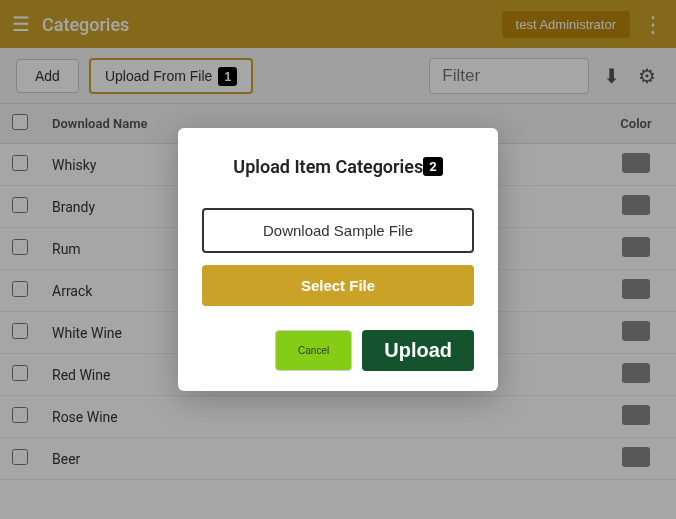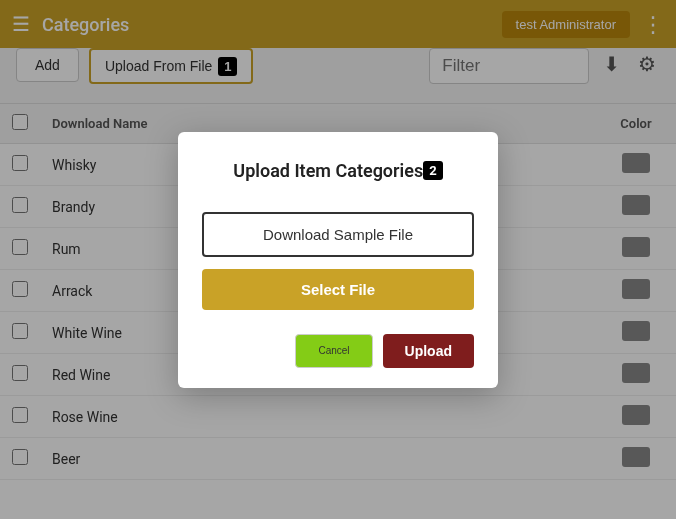--- a/index.html
+++ b/index.html
@@ -25,21 +25,21 @@
       font-size: 13px;
       cursor: pointer;
     }
     .topbar-more-icon { color: #fff; font-size: 22px; cursor: pointer; }
 
     
     .toolbar {
       background: #f5f5f5;
       height: 56px;
       display: flex;
-      align-items: flex-start;
+      align-items: center;
       padding: 0 16px;
       gap: 10px;
       border-bottom: 1px solid #ddd;
     }
     .btn-add {
       background: #fff;
       border: 1px solid #ccc;
       border-radius: 4px;
       padding: 8px 18px;
       font-size: 14px;
@@ -195,25 +195,25 @@
     .btn-cancel {
       background: #84cc16;
       border: 1px solid #ccc;
       border-radius: 4px;
       padding: 9px 22px;
       font-size: 10px;
       cursor: pointer;
       color: #333;
     }
     .btn-upload-modal {
-      background: #7f1d1d;
+      background: #14532d;
       border: none;
       border-radius: 4px;
       padding: 9px 22px;
-      font-size: 14px;
+      font-size: 20px;
       cursor: pointer;
       color: #fff;
       font-weight: 600;
     }
   </style>
 </head>
 <body>
 
 <div class="topbar">
   <span class="topbar-menu-icon">☰</span>

